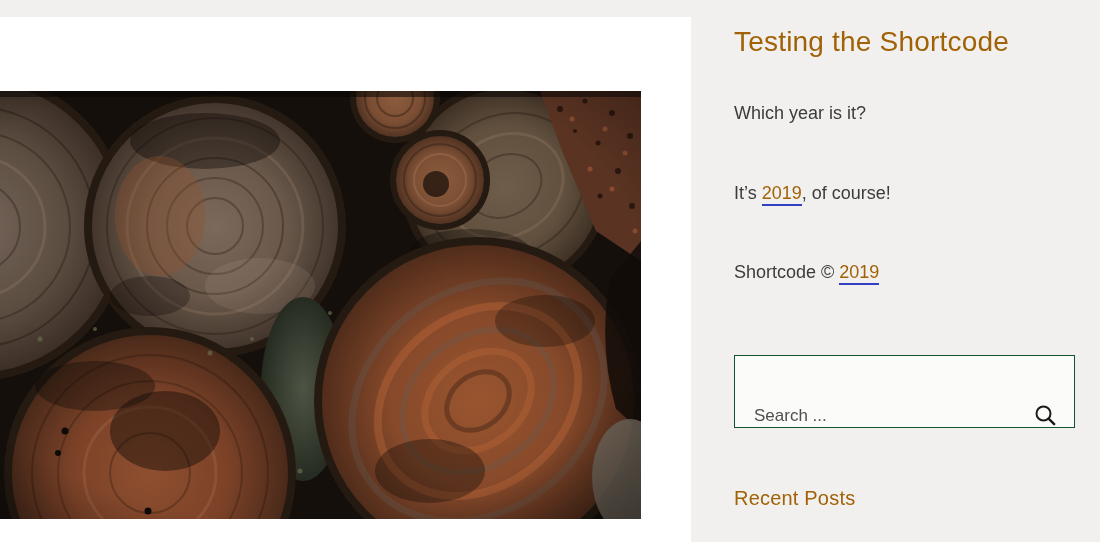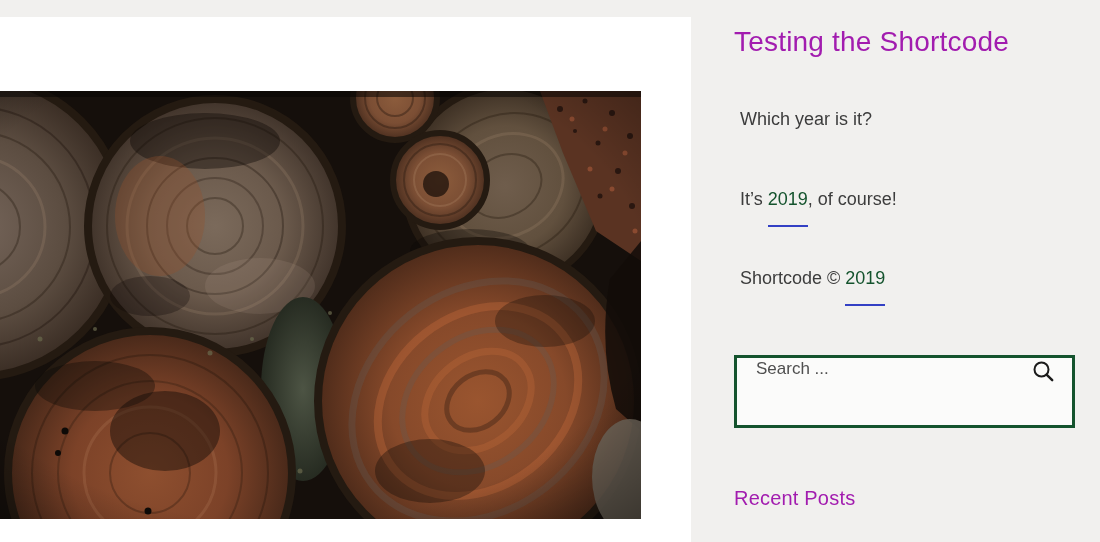--- a/index.html
+++ b/index.html
@@ -15,35 +15,35 @@
     background:#ffffff;
   }
   .featured-image {
     position:absolute; left:0; top:74px; width:641px; height:428px;
     overflow:hidden; background:#150f0b;
   }
   .featured-image svg { display:block; }
 
   
   .sidebar { position:absolute; left:691px; top:0; width:409px; height:542px; }
-  .sidebar h2 { margin:0; font-weight:400; color:#a21caf; }
+  .sidebar h2 { margin:0; font-weight:400; color:#a16207; }
   .widget-title   { position:absolute; left:43px; top:26px;  font-size:28px; letter-spacing:.2px; white-space:nowrap; }
   .recent-title   { position:absolute; left:43px; top:487px; font-size:20px; letter-spacing:.2px; white-space:nowrap; }
-  .sb-p { position:absolute; left:43px; margin:6px; font-size:18px; color:#3c3c3c; line-height:24px; white-space:nowrap; }
+  .sb-p { position:absolute; left:43px; margin:0; font-size:18px; color:#3c3c3c; line-height:24px; white-space:nowrap; }
   .sb-q { top:101px; }
   .sb-a { top:181px; }
   .sb-c { top:260px; }
   .year-link {
-    color:#14532d; text-decoration:none;
-    border-bottom:2px solid #3340c4; padding-bottom:16px; cursor:pointer;
+    color:#a16207; text-decoration:none;
+    border-bottom:2px solid #3340c4; padding-bottom:1px; cursor:pointer;
   }
   .search-form {
     position:absolute; left:43px; top:355px; width:341px; height:73px;
-    box-sizing:border-box; background:#fbfbfa; border:3px solid #14532d;
-    display:flex; align-items:flex-start; padding:0 17px;
+    box-sizing:border-box; background:#fbfbfa; border:1px solid #14532d;
+    display:flex; align-items:flex-end; padding:0 17px;
   }
   .search-input {
     flex:1; min-width:0; border:none; background:transparent; outline:none;
     font-family:"Liberation Sans", sans-serif; font-size:17px; color:#4a4a4a;
   }
   .search-input::placeholder { color:#4f4f4f; opacity:1; }
   .search-btn {
     border:none; background:none; padding:0; margin:0; cursor:pointer;
     width:25px; height:25px; flex:0 0 auto; display:flex; align-items:center; justify-content:center;
   }

